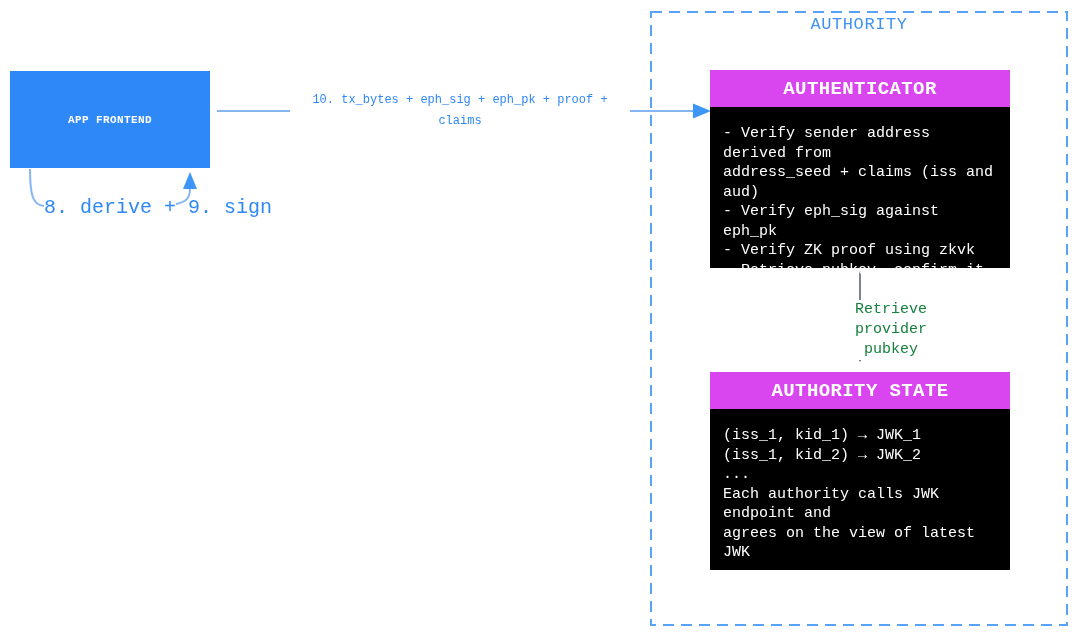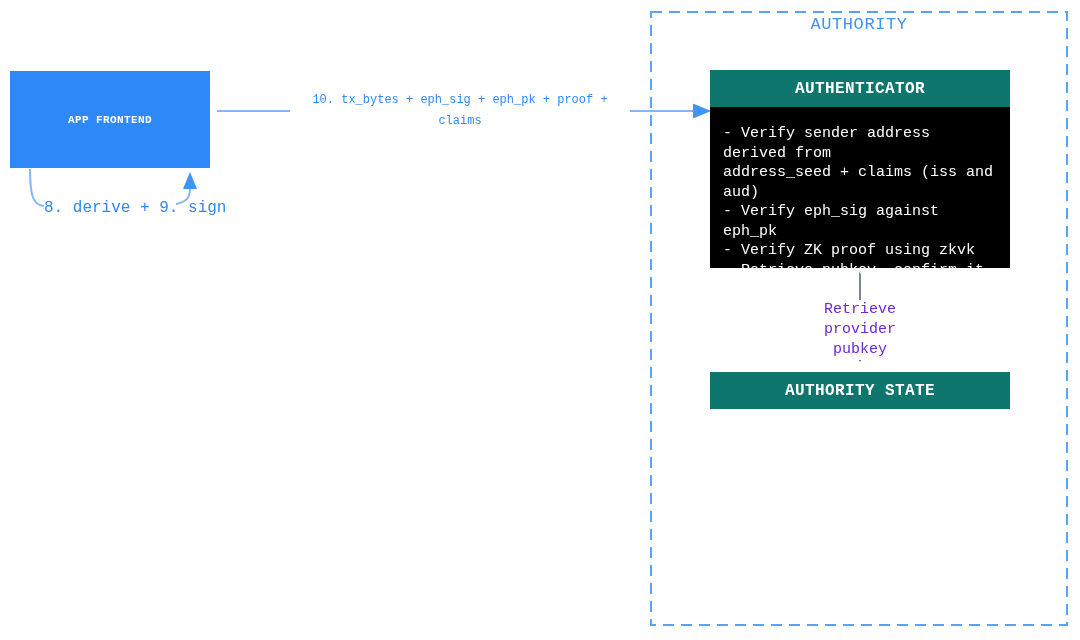--- a/index.html
+++ b/index.html
@@ -42,23 +42,23 @@
     letter-spacing: 0.6px;
   }
   .node {
     position: absolute;
     width: 300px;
   }
   .node-authenticator { left: 710px; top: 70px; }
   .node-authority-state { left: 710px; top: 372px; }
   .node-header {
     height: 37px;
-    background: #0f766e;
+    background: #d946ef;
     color: #ffffff;
-    font-size: 16px;
+    font-size: 19px;
     font-weight: 600;
     letter-spacing: 0.4px;
     display: flex;
     align-items: center;
     justify-content: center;
   }
   .node-body {
     height: 161px;
     background: #000000;
     color: #ffffff;
@@ -76,30 +76,30 @@
     color: #2F88F7;
     font-size: 12px;
     line-height: 21px;
     white-space: pre-line;
     background: #ffffff;
   }
   .self-loop-label {
     position: absolute;
     left: 44px; top: 198px;
     color: #2F88F7;
-    font-size: 16px;
+    font-size: 20px;
     line-height: 20px;
     white-space: nowrap;
   }
   .retrieve-label {
     position: absolute;
-    left: 785px; top: 300px;
+    left: 816px; top: 300px;
     width: 150px;
     text-align: center;
-    color: #6d28d9;
+    color: #15803d;
     font-size: 15px;
     line-height: 20px;
     white-space: pre-line;
     background: #ffffff;
   }
 </style>
 </head>
 <body>
 
 <div class="canvas">
@@ -138,15 +138,20 @@
 - Verify ZK proof using zkvk
 - Retrieve pubkey, confirm it matches
 key used in ZK proof</div>
   </div>
 
   <div class="retrieve-label">Retrieve provider
 pubkey</div>
 
   <div class="node node-authority-state">
     <div class="node-header">AUTHORITY STATE</div>
+    <div class="node-body">(iss_1, kid_1) → JWK_1
+(iss_1, kid_2) → JWK_2
+...
+Each authority calls JWK endpoint and
+agrees on the view of latest JWK</div>
   </div>
 
 </div>
 
 </body></html>

